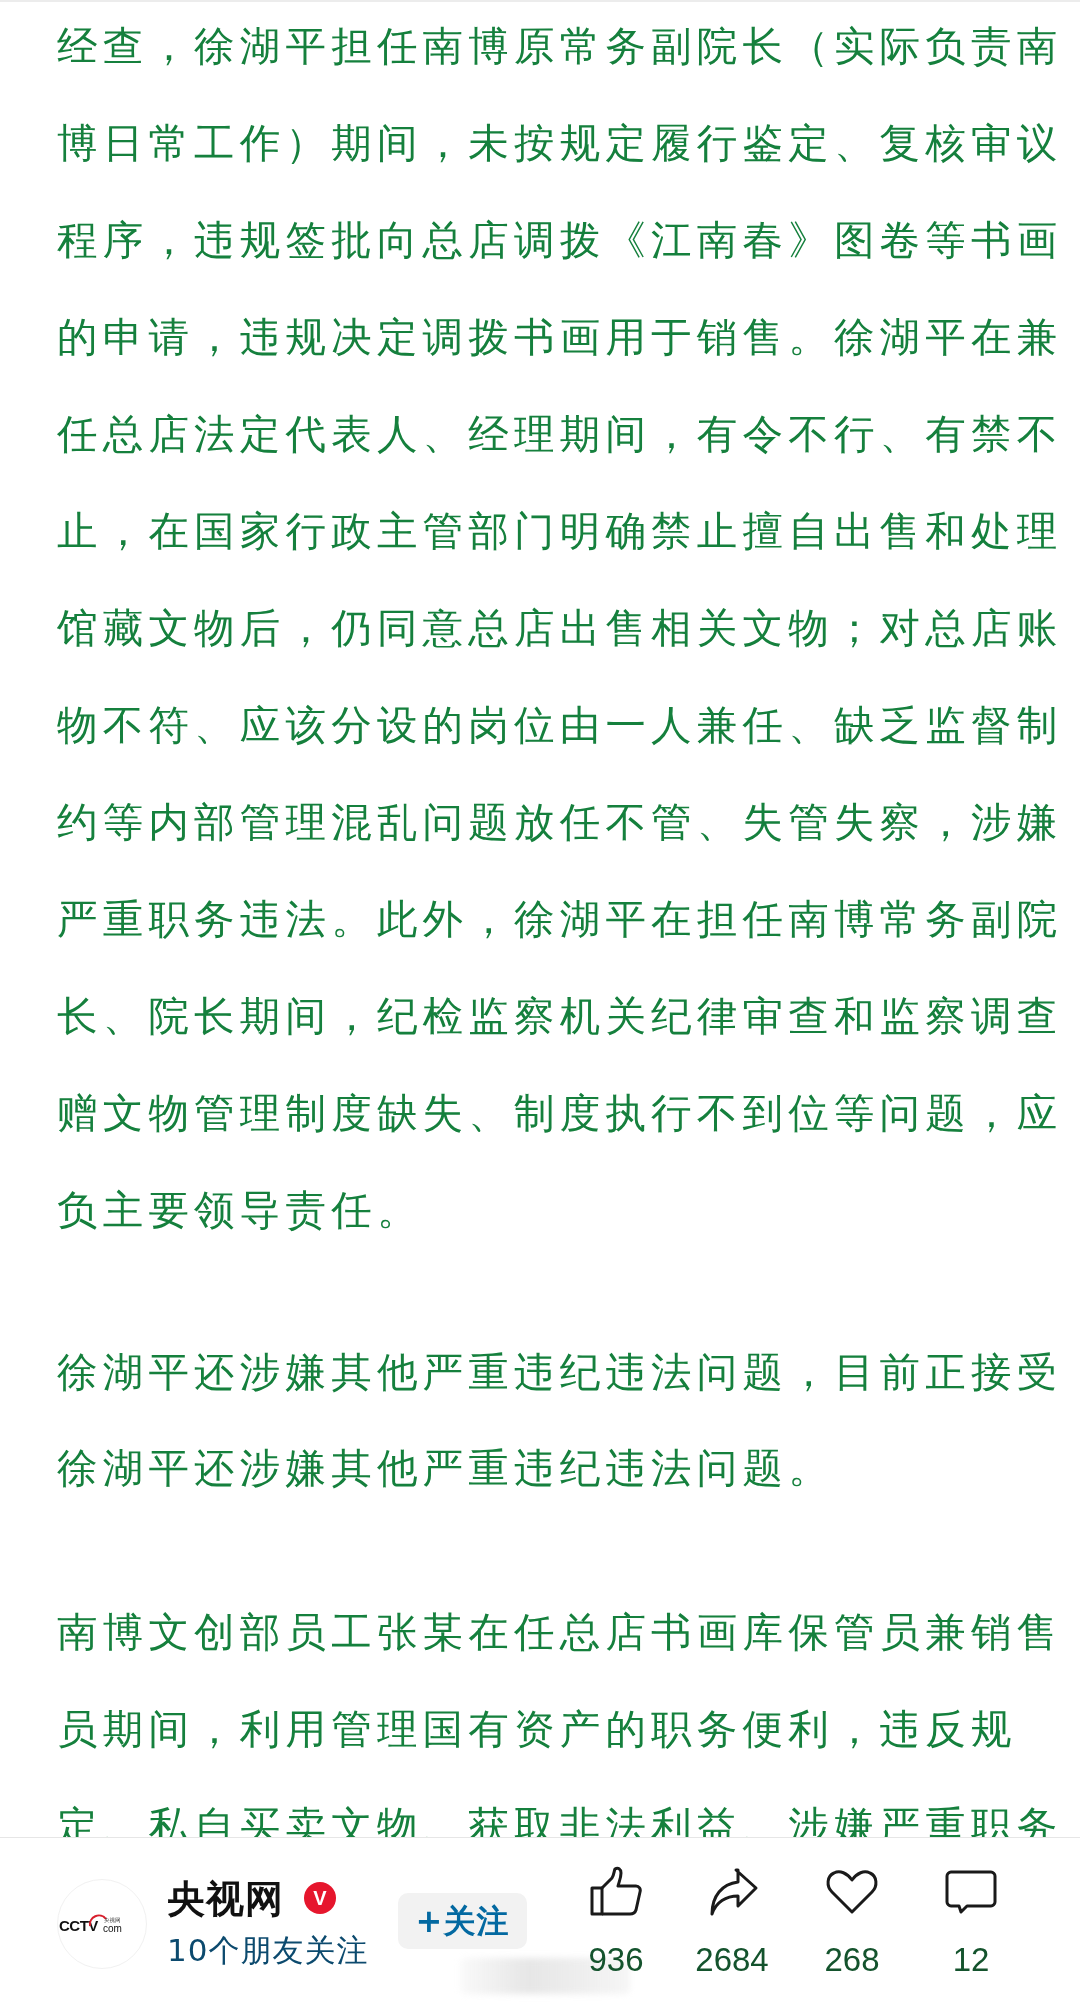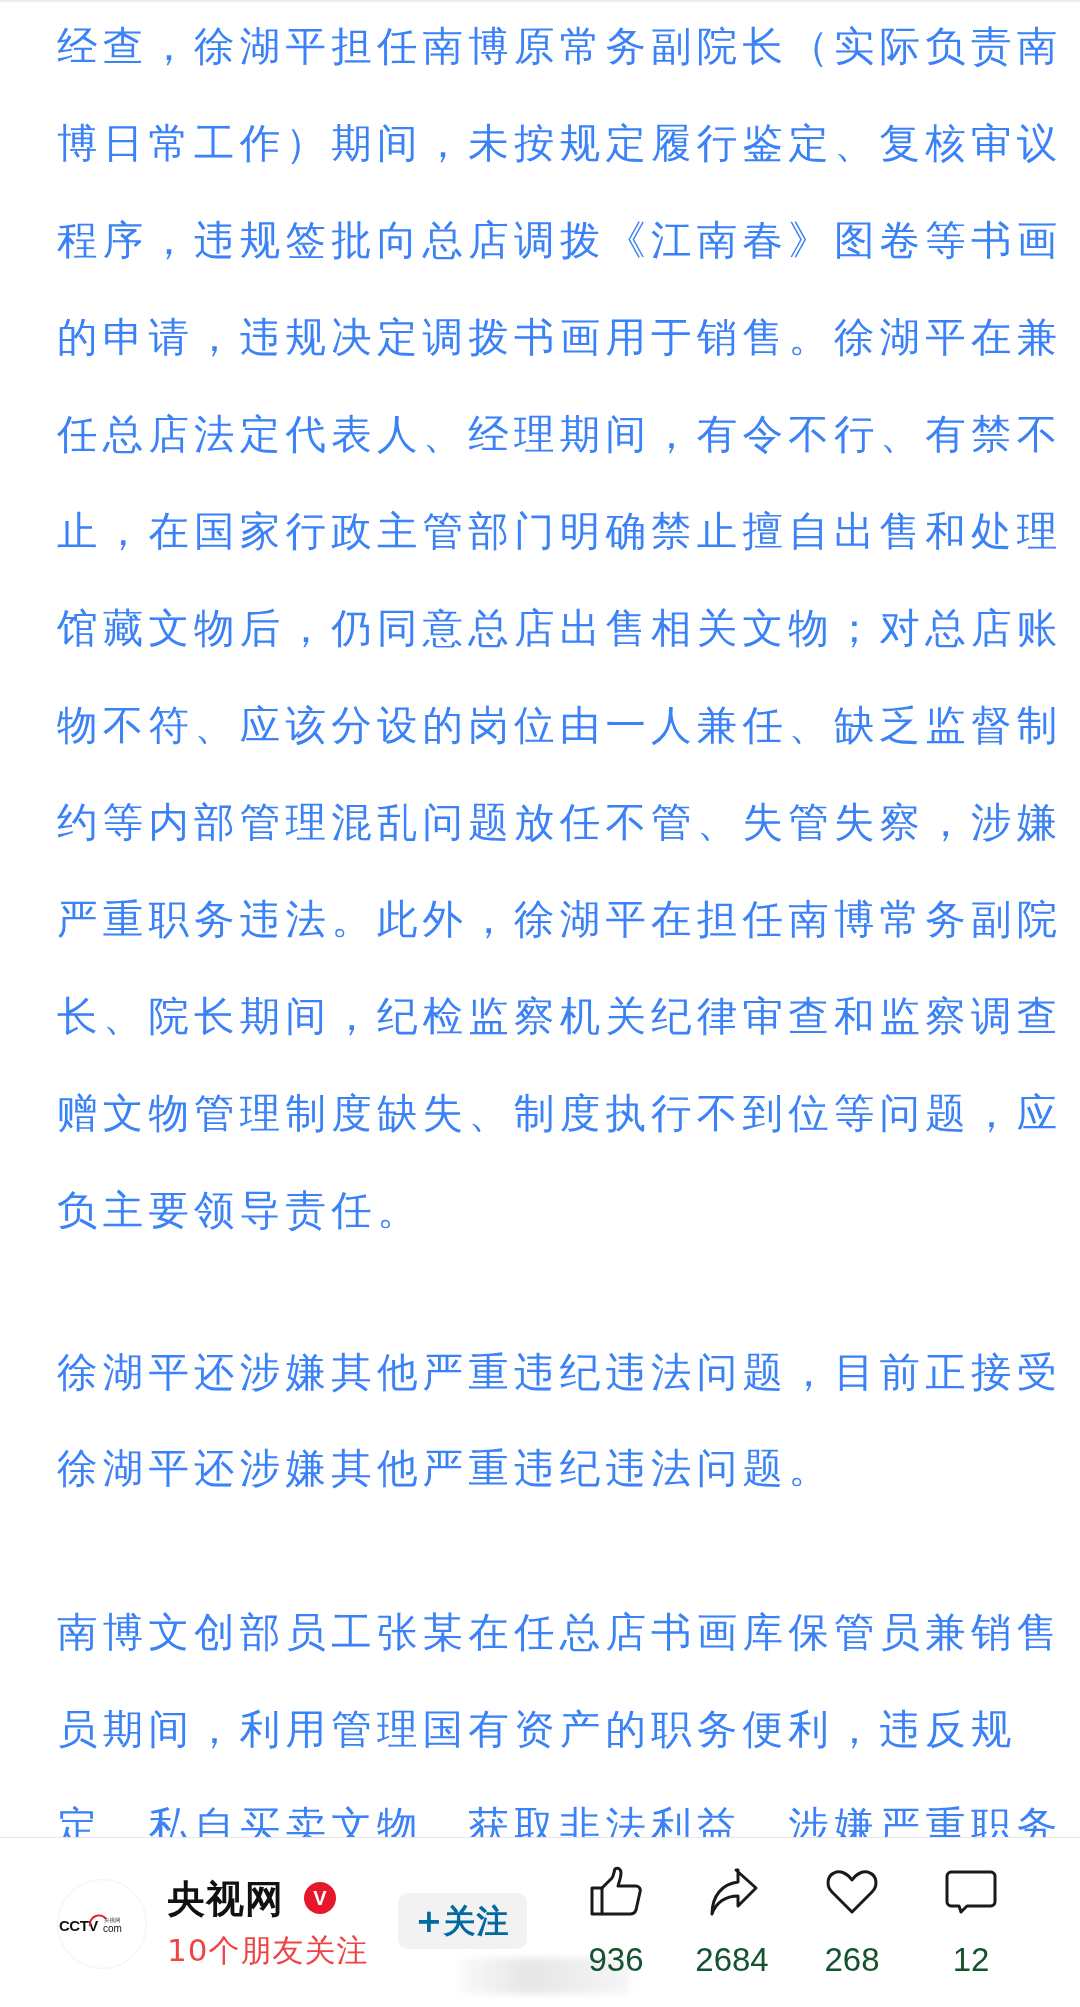--- a/index.html
+++ b/index.html
@@ -1,31 +1,31 @@
 <!DOCTYPE html>
 <html><head>
 <meta charset="utf-8">
 <style>
   html, body { margin:0; padding:0; }
   body { width:1080px; height:2007px; background:#ffffff; position:relative; overflow:hidden;
          font-family:"DejaVu Sans","Liberation Sans",sans-serif; color:#1a1a1a; }
   .top-line { position:absolute; left:0; top:0; width:1080px; height:2px; background:#ececec; }
   .article { position:absolute; left:0; top:0; width:1080px; height:1837px; overflow:hidden; }
   .line { position:absolute; left:57px; width:980px; height:60px; line-height:60px;
-          font-size:40.5px; letter-spacing:5.2px; white-space:nowrap; color:#3b82f6; }
+          font-size:40.5px; letter-spacing:5.2px; white-space:nowrap; color:#15803d; }
   .bottom-bar { position:absolute; left:0; top:1837px; width:1080px; height:170px; background:#ffffff;
                 border-top:1.5px solid #e6e6e6; }
   .avatar { position:absolute; left:57px; top:41px; width:88px; height:88px; border-radius:50%;
             border:1px solid #f1f1f1; background:#fff; display:flex; align-items:center; justify-content:flex-start; }
   .author-name { position:absolute; left:167px; top:39px; font-size:38px; font-weight:bold; color:#111;
                  letter-spacing:1px; line-height:44px; }
   .verified { position:absolute; left:304px; top:44px; width:32px; height:32px; border-radius:50%;
               background:#e6162d; color:#fff; font-size:20px; font-weight:bold; line-height:32px; text-align:center;
               font-family:"Liberation Sans",sans-serif; }
-  .friends { position:absolute; left:167px; top:92px; font-size:31px; color:#ef4444; line-height:40px; letter-spacing:1px; }
+  .friends { position:absolute; left:167px; top:92px; font-size:31px; color:#0c4a6e; line-height:40px; letter-spacing:1px; }
   .follow-btn { position:absolute; left:398px; top:55px; width:129px; height:56px; border-radius:10px;
                 background:#f2f2f2; font-size:32px; color:#0369a1; font-weight:bold; text-align:center; line-height:56px;
                 letter-spacing:1px; }
   .action { position:absolute; top:28px; width:110px; height:120px; text-align:center; }
   .action svg { display:block; margin:0 auto; }
   .action .count { position:absolute; left:0; width:110px; top:74px; font-size:33px; line-height:40px; color:#14532d;
                    font-family:"Liberation Sans",sans-serif; text-align:center; }
   .watermark { position:absolute; left:460px; top:120px; width:170px; height:36px; border-radius:6px;
                background:linear-gradient(90deg, rgba(220,220,220,0.15), rgba(210,210,210,0.55) 40%, rgba(225,225,225,0.3));
                filter:blur(3px); }

